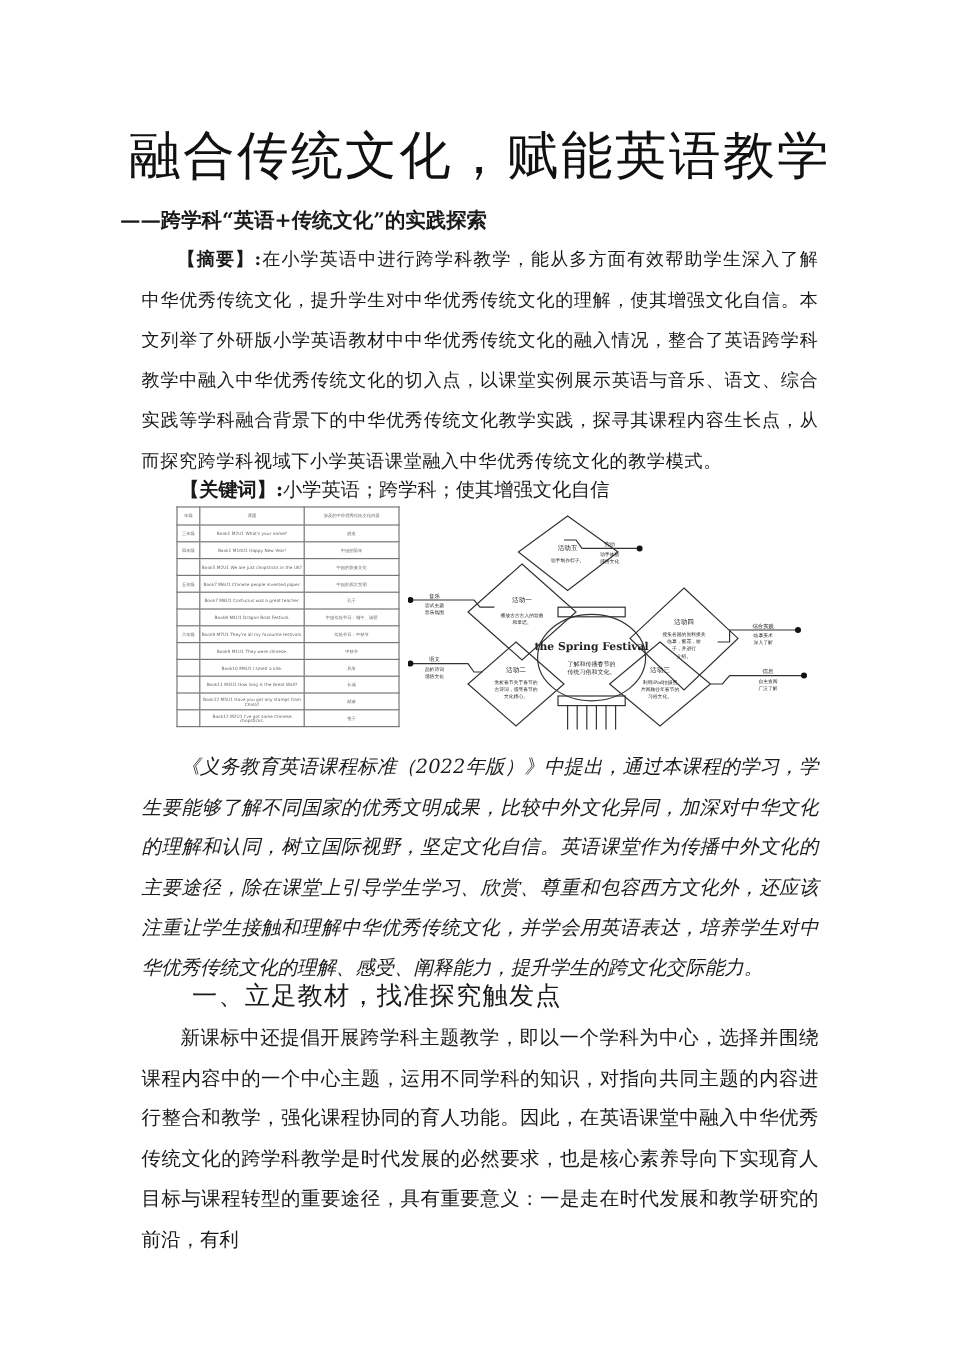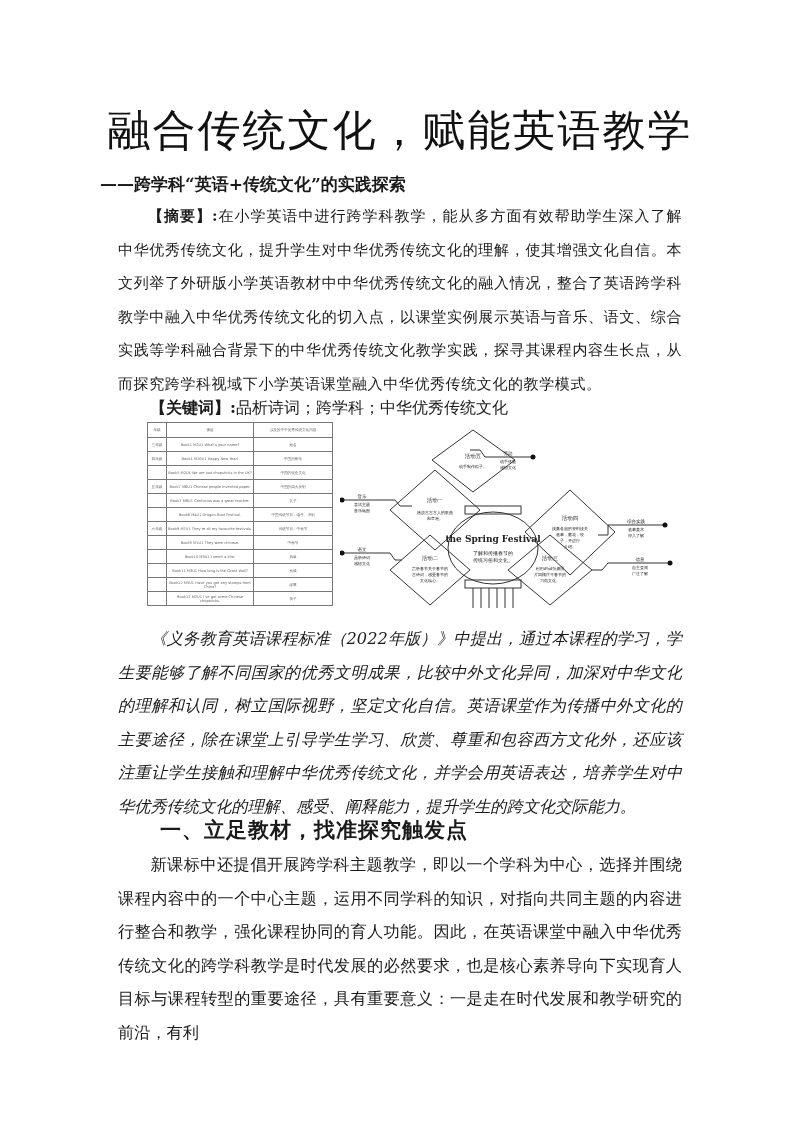--- a/index.html
+++ b/index.html
@@ -9,42 +9,42 @@
   .title { position: absolute; left: 100px; top: 100px; width: 600px; text-align: center;
            font-size: 43px; letter-spacing: 2px; font-family: "DejaVu Sans", "Liberation Sans", sans-serif; color: #111; line-height: 60px; }
   .subtitle { position: absolute; left: 100px; top: 172px; width: 600px; 
               font-size: 17px; font-weight: bold; line-height: 24px; }
   .para { position: absolute; left: 118px; width: 564px; font-size: 16.2px; line-height: 33.5px;
           text-align: justify; text-indent: 2em; }
   .abstract { top: 200px; font-size: 15px; letter-spacing: 0.6px; }
   .keywords { position: absolute; left: 150px; top: 397px; font-size: 16px; line-height: 22px; }
   .kw-label, .abs-label { font-weight: bold; }
   .p1 { top: 622px; font-style: italic; }
-  .h1 { position: absolute; left: 160px; top: 815px; font-size: 21px; font-weight: bold; line-height: 30px; letter-spacing: 1px; }
+  .h1 { position: absolute; left: 160px; top: 815px; font-size: 21px; font-weight: normal; line-height: 30px; letter-spacing: 1px; }
   .p2 { top: 848px; }
 
   
   .fig-table { position: absolute; left: 147px; top: 422px; width: 186px; border-collapse: collapse;
                font-size: 3.6px; color: #666; font-family: "DejaVu Sans", sans-serif; }
   .fig-table td, .fig-table th { border: 1px solid #777; text-align: center; padding: 0 1px; font-weight: normal; }
   .fig-table th { height: 14px; }
   
   .fig-diagram { position: absolute; left: 340px; top: 420px; width: 345px; height: 200px; }
 </style>
 </head>
 <body>
 
 <div class="page">
 
   <div class="title">融合传统文化，赋能英语教学</div>
   <div class="subtitle">——跨学科“英语+传统文化”的实践探索</div>
 
   <div class="para abstract"><span class="abs-label">【摘要】:</span><span>在小学英语中进行跨学科教学，能从多方面有效帮助学生深入了解中华优秀传统文化，提升学生对中华优秀传统文化的理解，使其增强文化自信。本文列举了外研版小学英语教材中中华优秀传统文化的融入情况，整合了英语跨学科教学中融入中华优秀传统文化的切入点，以课堂实例展示英语与音乐、语文、综合实践等学科融合背景下的中华优秀传统文化教学实践，探寻其课程内容生长点，从而探究跨学科视域下小学英语课堂融入中华优秀传统文化的教学模式。</span></div>
 
-  <div class="keywords"><span class="kw-label">【关键词】:</span><span>品析诗词；跨学科；中华优秀传统文化</span></div>
+  <div class="keywords"><span class="kw-label">【关键词】:</span><span>小学英语；跨学科；使其增强文化自信</span></div>
 
   <table class="fig-table">
     <thead>
       <tr>
         <th style="width:16px">年级</th>
         <th style="width:84px">课题</th>
         <th>涉及的中华优秀传统文化内容</th>
       </tr>
     </thead>
     <tbody id="table-body">

